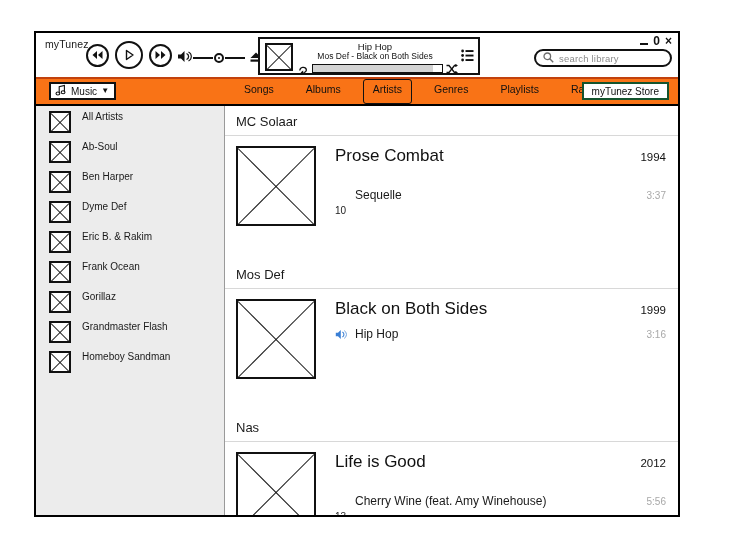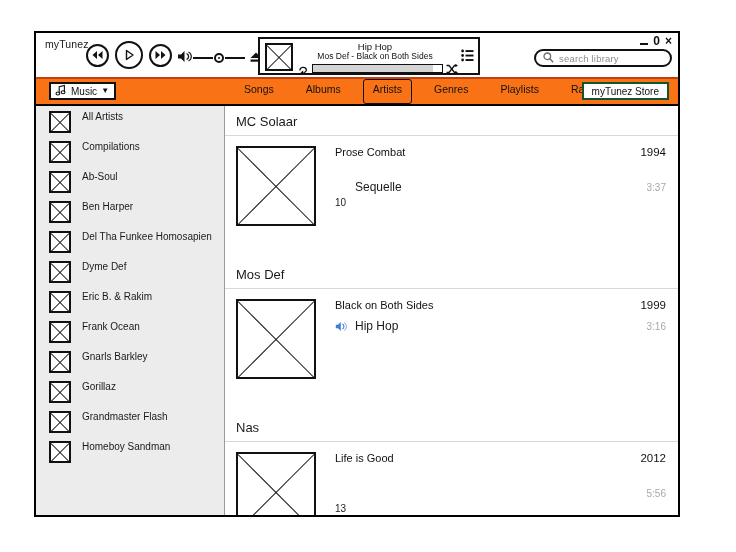--- a/index.html
+++ b/index.html
@@ -361,21 +361,21 @@
     flex: 1 1 auto;
     padding-left: 19px;
     padding-right: 12px;
   }
   .album-line {
     display: flex;
     align-items: baseline;
     justify-content: space-between;
   }
   .album-title {
-    font-size: 11px;
+    font-size: 17px;
     color: #111;
     font-weight: normal;
   }
   .album-year {
     font-size: 11.5px;
     color: #111;
   }
   .track-line {
     display: flex;
     align-items: center;
@@ -535,49 +535,37 @@
 
   <div class="body-row">
 
     <div class="sidebar">
       <div class="side-item">
         <div class="side-thumb xbox"></div>
         <div class="side-label">All Artists</div>
       </div>
       <div class="side-item">
         <div class="side-thumb xbox"></div>
-        <div class="side-label">Compilations</div>
-      </div>
-      <div class="side-item">
-        <div class="side-thumb xbox"></div>
         <div class="side-label">Ab-Soul</div>
       </div>
       <div class="side-item">
         <div class="side-thumb xbox"></div>
         <div class="side-label">Ben Harper</div>
       </div>
       <div class="side-item">
         <div class="side-thumb xbox"></div>
-        <div class="side-label">Del Tha Funkee Homosapien</div>
-      </div>
-      <div class="side-item">
-        <div class="side-thumb xbox"></div>
         <div class="side-label">Dyme Def</div>
       </div>
       <div class="side-item">
         <div class="side-thumb xbox"></div>
         <div class="side-label">Eric B. &amp; Rakim</div>
       </div>
       <div class="side-item">
         <div class="side-thumb xbox"></div>
         <div class="side-label">Frank Ocean</div>
-      </div>
-      <div class="side-item">
-        <div class="side-thumb xbox"></div>
-        <div class="side-label">Gnarls Barkley</div>
       </div>
       <div class="side-item">
         <div class="side-thumb xbox"></div>
         <div class="side-label">Gorillaz</div>
       </div>
       <div class="side-item">
         <div class="side-thumb xbox"></div>
         <div class="side-label">Grandmaster Flash</div>
       </div>
       <div class="side-item">
@@ -634,20 +622,21 @@
       <div class="album-row">
         <div class="album-art xbox"></div>
         <div class="album-info">
           <div class="album-line">
             <span class="album-title">Life is Good</span>
             <span class="album-year">2012</span>
           </div>
           <div class="track-line">
             <span class="track-left">
               <span class="track-num">13</span>
+              <span class="track-name">Cherry Wine (feat. Amy Winehouse)</span>
             </span>
             <span class="track-time">5:56</span>
           </div>
         </div>
       </div>
 
     </div>
   </div>
 </div>
 

